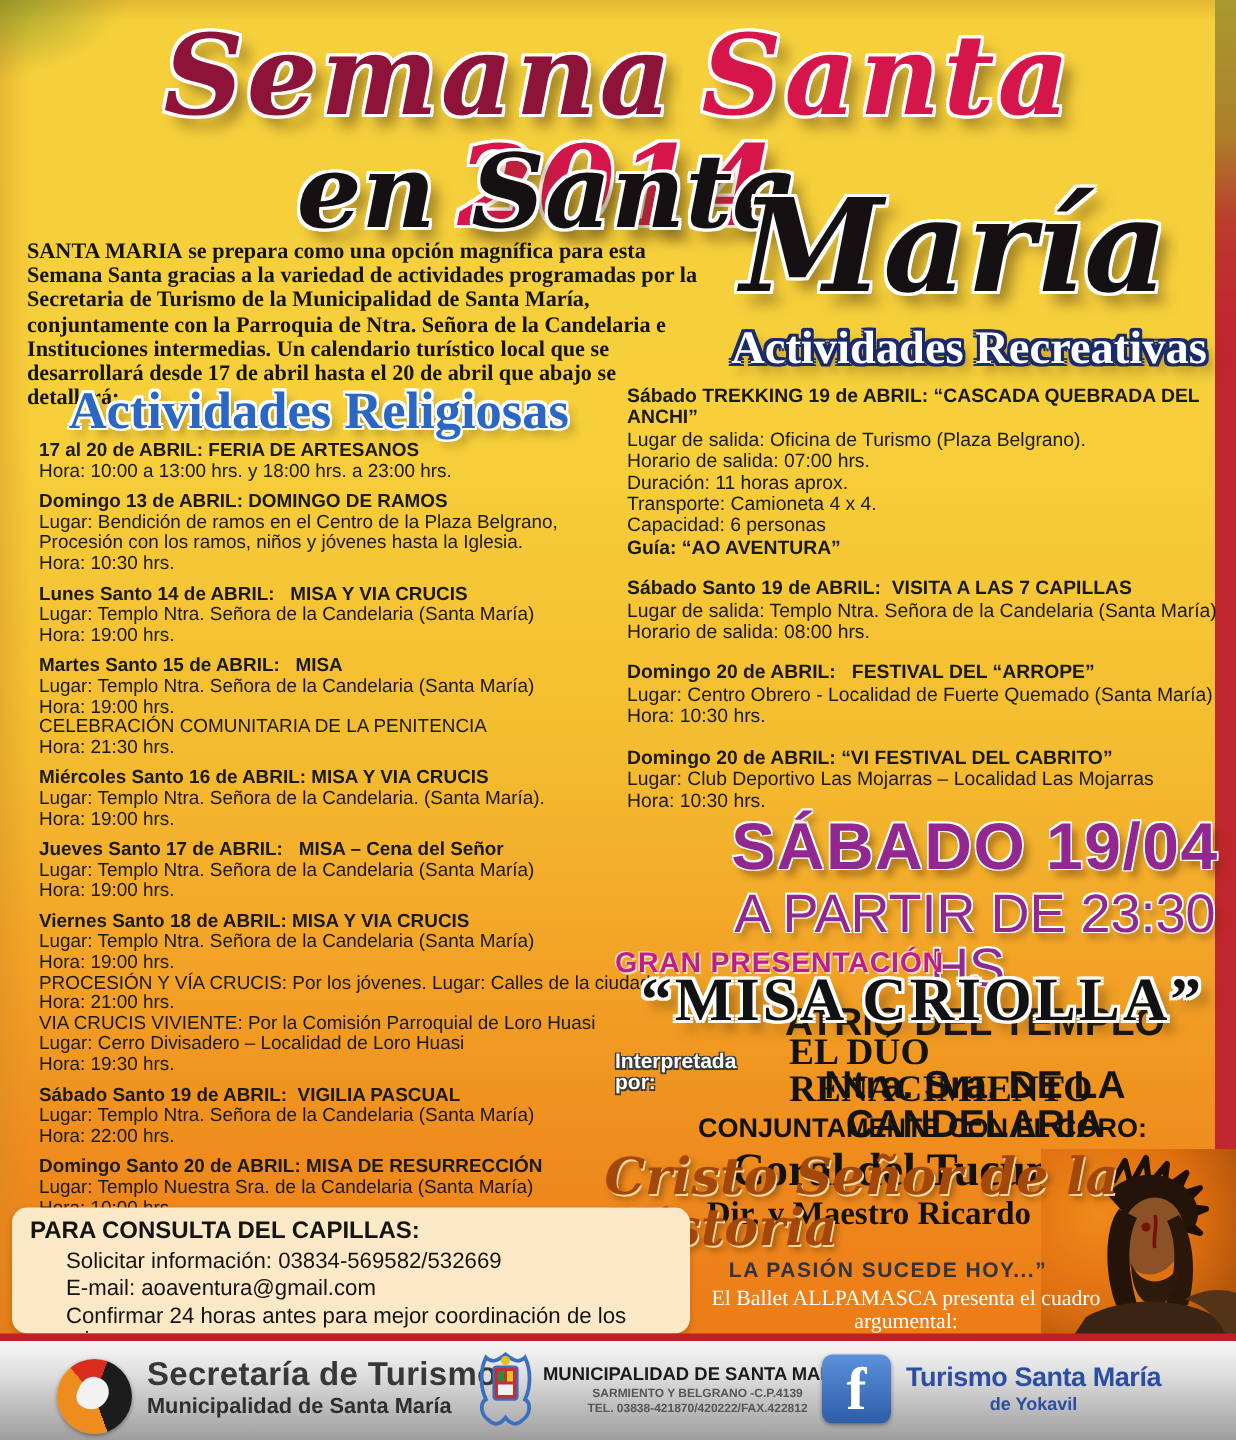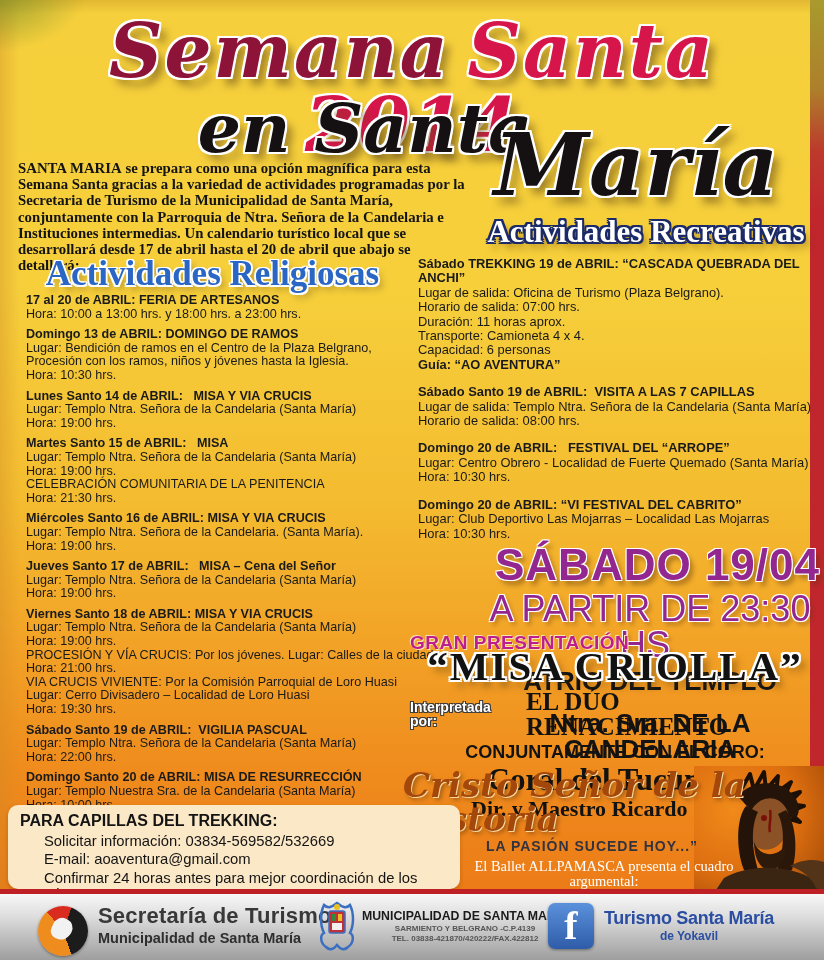--- a/index.html
+++ b/index.html
@@ -47,21 +47,21 @@
   #rel-list .event{margin-bottom:7px;}
   #rec-list{left:418px;top:257px;width:400px;font-size:12.9px;line-height:14.4px;}
   #rec-list .event{margin-bottom:13px;}
   .event-title{font-weight:bold;white-space:pre-wrap;}
   .event-line{white-space:pre-wrap;}
   .event-line.bold{font-weight:bold;}
 
   
   #featured{left:480px;top:543px;width:340px;text-align:center;line-height:1;}
   #featured .f-date{font-size:44px;font-weight:bold;color:#92278F;letter-spacing:1px;
-    text-shadow:-1px -1px 0 #fff,1px -1px 0 #fff,-1px 1px 0 #fff,1px 1px 0 #fff,4px 5px 5px rgba(90,50,10,.45);text-align:right;}
+    text-shadow:-1px -1px 0 #fff,1px -1px 0 #fff,-1px 1px 0 #fff,1px 1px 0 #fff,4px 5px 5px rgba(90,50,10,.45);}
   #featured .f-time{font-size:36px;font-weight:normal;color:#92278F;margin-top:4px;
     text-shadow:-1px -1px 0 #fff,1px -1px 0 #fff,-1px 1px 0 #fff,1px 1px 0 #fff,3px 4px 4px rgba(90,50,10,.4);}
   #featured .f-venue1{font-size:26px;font-weight:bold;color:#141414;margin-top:5px;}
   #featured .f-venue2{font-size:26px;font-weight:bold;color:#141414;margin-top:16px;}
 
   #presentation{left:410px;top:633px;width:410px;line-height:1;}
   .p-kicker{font-size:19px;font-weight:bold;color:#BE1E8C;letter-spacing:.5px;
     text-shadow:-1px -1px 0 #f7e2b5,1px 1px 0 #f7e2b5;}
   .p-show{font-family:"Liberation Serif",serif;font-weight:700;font-size:41px;color:#121212;
     text-align:center;margin-top:-6px;letter-spacing:2px;
@@ -273,21 +273,21 @@
     <div class="c-lines">
       <div class="c-l1">El Ballet ALLPAMASCA presenta el cuadro argumental:</div>
       <div class="c-l2">“Cristo Señor de la historia”,</div>
       <div class="c-l3">una representación folclórica basada en la pasión,</div>
       <div class="c-l4">muerte y resurrección de Cristo.</div>
     </div>
 
   </div>
 
   <div class="abs" id="trek-box">
-    <div class="tb-head">PARA CAPILLAS DEL TREKKING:</div>
+    <div class="tb-head">PARA CONSULTA DEL CAPILLAS:</div>
     <div class="tb-line">Solicitar información: 03834-569582/532669</div>
     <div class="tb-line">E-mail: aoaventura@gmail.com</div>
     <div class="tb-line">Confirmar 24 horas antes para mejor coordinación de los mismos.</div>
     <div class="tb-informes">INFORMES: En la Oficina de Información Turística Plaza Manuel Belgrano, Tel: 03838 – 421083. Horarios y Días: lunes a Domingo 08 a 23 horas.-</div>
   </div>
 
   <div class="abs" id="red-line"></div>
   <div class="abs" id="footer">
     <div class="abs" id="tourism-logo"></div>
     <div class="abs" id="tourism-text">

